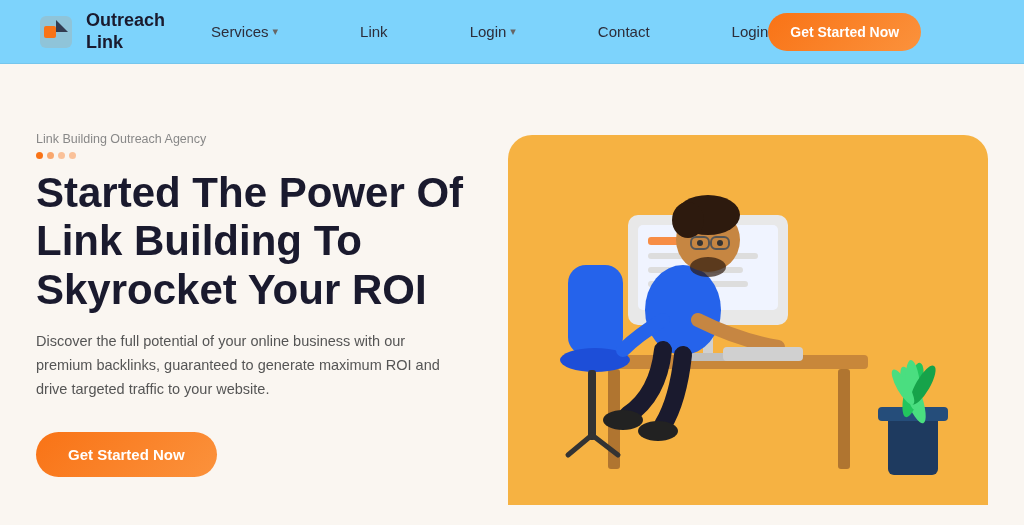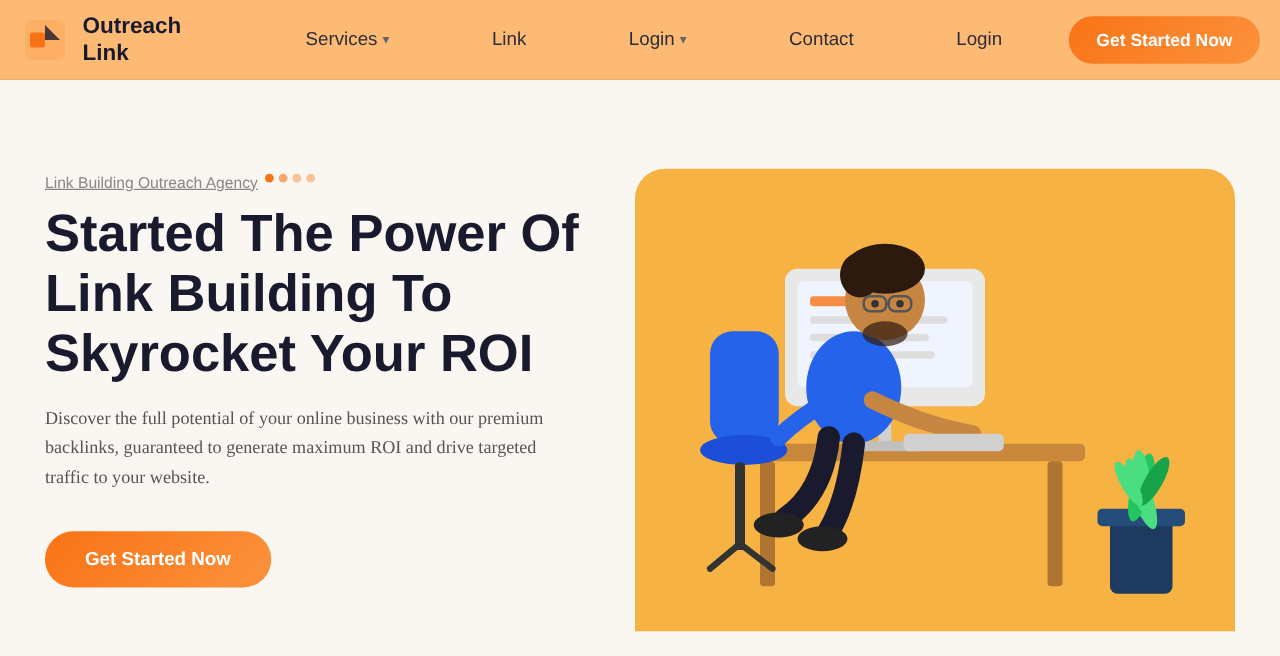--- a/index.html
+++ b/index.html
@@ -8,24 +8,24 @@
       background-color: #faf6f1;
       width: 1024px;
       height: 525px;
       overflow: hidden;
     }
 
     
     nav {
       display: flex;
       align-items: center;
-      justify-content: space-between;
-      padding: 0 16px;
+      justify-content: flex-start;
+      padding: 0 36px;
       height: 64px;
-      background-color: #fdba74;
+      background-color: #7dd3fc;
       border-bottom: 1px solid rgba(0,0,0,0.06);
     }
 
     .logo-area {
       display: flex;
       align-items: center;
       gap: 10px;
     }
 
     .logo-icon {
@@ -89,22 +89,22 @@
     .hero-left {
       flex: 0 0 48%;
       padding-top: 10px;
     }
 
     .hero-tag {
       font-size: 12.5px;
       color: #888;
       margin-bottom: 10px;
       display: flex;
+      flex-direction: column;
       gap: 6px;
-      text-decoration: underline;
     }
 
     .hero-tag-dots {
       display: flex;
       gap: 4px;
     }
 
     .dot {
       width: 7px;
       height: 7px;
@@ -122,21 +122,20 @@
       line-height: 1.15;
       margin-bottom: 16px;
     }
 
     .hero-desc {
       font-size: 14.5px;
       color: #555;
       line-height: 1.65;
       margin-bottom: 30px;
       max-width: 420px;
-      font-family: Liberation Serif, serif;
     }
 
     .hero-cta {
       background: linear-gradient(135deg, #f97316, #fb923c);
       color: white;
       border: none;
       border-radius: 30px;
       padding: 14px 32px;
       font-size: 15px;
       font-weight: 600;

